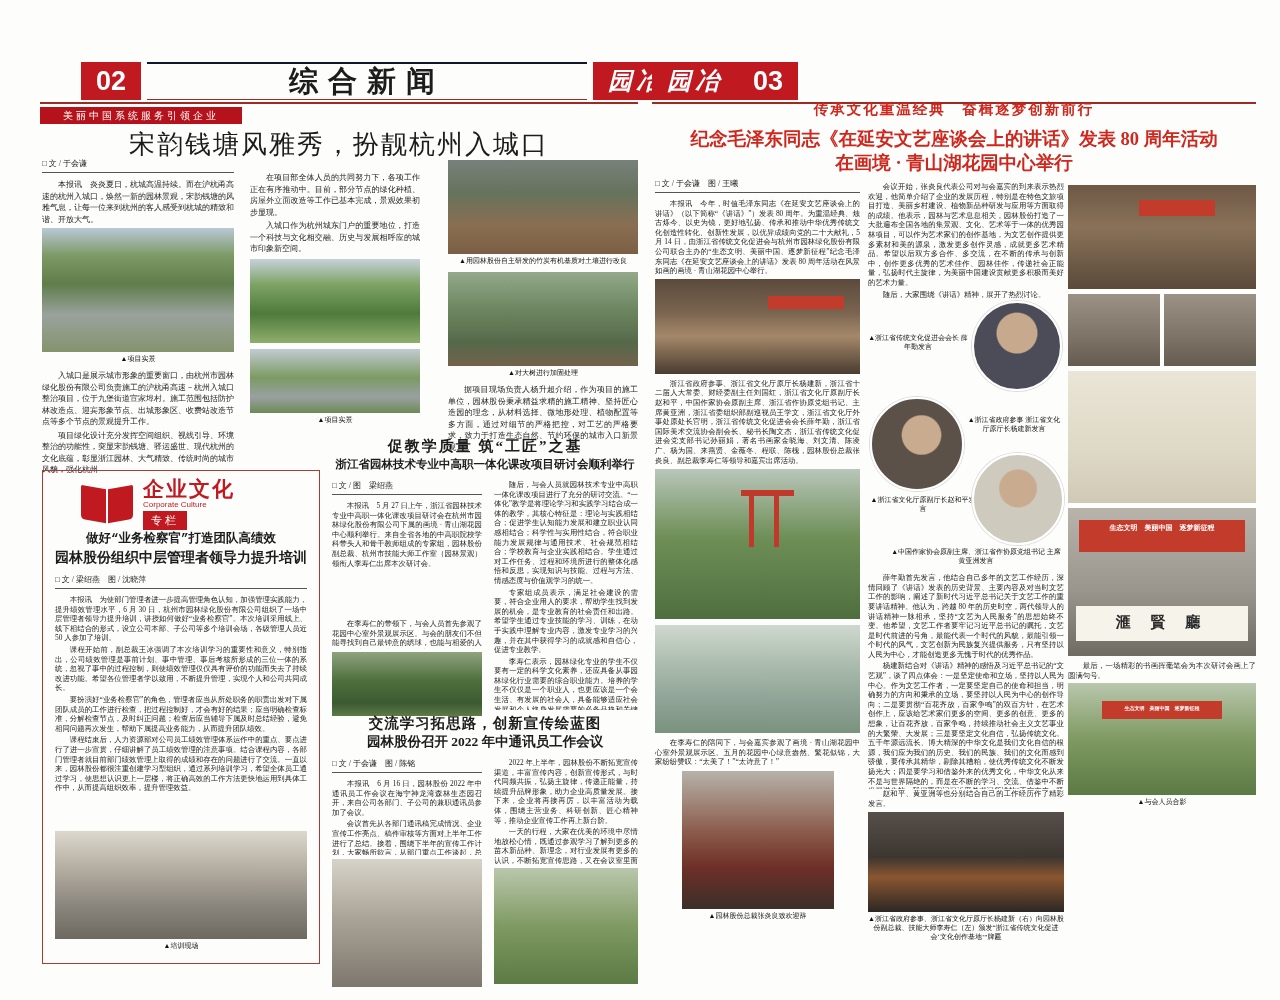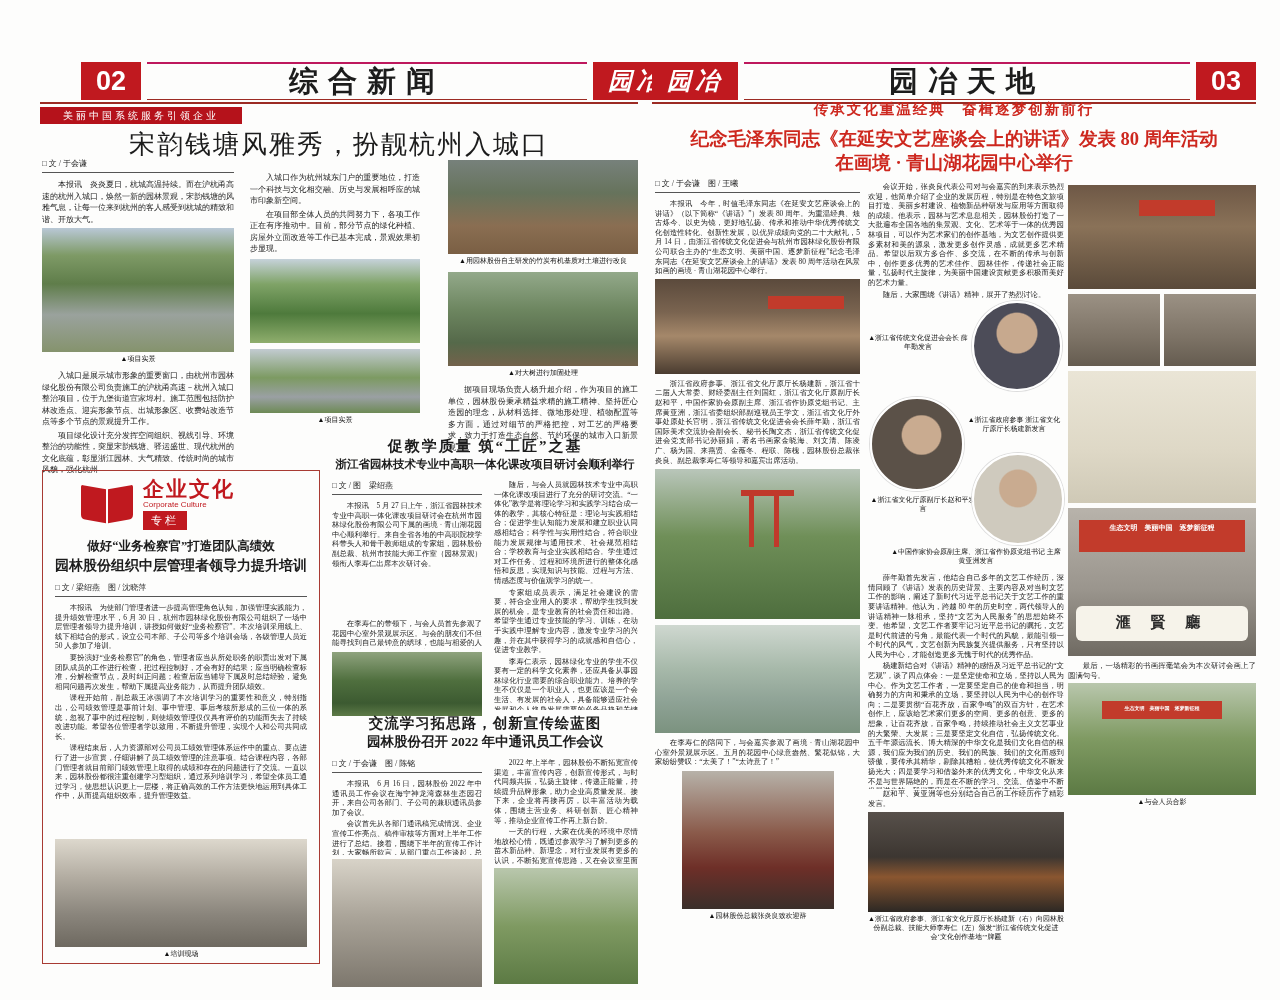--- a/index.html
+++ b/index.html
@@ -5,21 +5,21 @@
   html,body{margin:0;padding:0;}
   body{width:1280px;height:1000px;position:relative;background:#fdfdfc;overflow:hidden;
        font-family:"Liberation Serif","DejaVu Serif",serif;color:#1c1c1c;}
   .abs{position:absolute;}
   
   .hdr{display:flex;align-items:stretch;height:38px;}
   .pgbox{width:60px;background:#c0191f;color:#fff;font-family:"Liberation Sans","DejaVu Sans",sans-serif;
          font-size:27px;font-weight:bold;display:flex;align-items:center;justify-content:center;}
   .logobox{width:86px;background:#c0191f;color:#fff;font-size:24px;font-weight:bold;font-style:italic;
            display:flex;align-items:center;justify-content:center;letter-spacing:4px;}
-  .hdrmid{flex:1;margin:0 6px;border-top:2px solid #be185d;border-bottom:1px solid #9c2b24;
+  .hdrmid{flex:1;margin:0 6px;border-top:2px solid #0f172a;border-bottom:1px solid #9c2b24;
           display:flex;align-items:center;justify-content:center;font-size:29px;font-weight:bold;letter-spacing:10px;}
   .fullrule{border-top:2px solid #9c2b24;}
   .banner{background:#b5121b;color:#fff;font-size:10px;letter-spacing:3px;display:flex;align-items:center;justify-content:center;}
   
   .h1L{font-size:26px;font-weight:normal;text-align:center;letter-spacing:2px;}
   .kick{font-weight:bold;text-align:center;}
   .red{color:#cd271e;}
   .byline{font-size:8px;color:#222;border-bottom:1px solid #555;padding-bottom:3px;margin-bottom:6px;}
   .bt{font-size:8px;line-height:11.5px;text-align:justify;text-indent:2em;margin:0 0 2px;}
   .bt2{font-size:7.4px;line-height:9.6px;text-align:justify;text-indent:2em;margin:0 0 2px;}
@@ -86,22 +86,22 @@
   <div class="phx" style="width:192px;height:124px;margin-top:3px;">
     <div class="ph ph-road" style="height:124px;"></div>
 
   </div>
   <div class="cap">▲项目实景</div>
   <p class="bt">入城口是展示城市形象的重要窗口，由杭州市园林绿化股份有限公司负责施工的沪杭甬高速－杭州入城口整治项目，位于九堡街道宣家埠村。施工范围包括防护林改造点、迎宾形象节点、出城形象区、收费站改造节点等多个节点的景观提升工作。</p>
   <p class="bt">项目绿化设计充分发挥空间组织、视线引导、环境整治的功能性，突显宋韵钱塘、驿运盛世、现代杭州的文化底蕴，彰显浙江园林、大气精致、传统时尚的城市风貌，强化杭州</p>
 </div>
 
 <div class="abs" style="left:250px;top:172px;width:170px;">
+  <p class="bt">在项目部全体人员的共同努力下，各项工作正在有序推动中。目前，部分节点的绿化种植、房屋外立面改造等工作已基本完成，景观效果初步显现。</p>
   <p class="bt">入城口作为杭州城东门户的重要地位，打造一个科技与文化相交融、历史与发展相呼应的城市印象新空间。</p>
-  <p class="bt">在项目部全体人员的共同努力下，各项工作正在有序推动中。目前，部分节点的绿化种植、房屋外立面改造等工作已基本完成，景观效果初步显现。</p>
   <div class="ph ph-green" style="height:84px;margin-top:4px;"></div>
   <div class="ph ph-roadside" style="height:64px;margin-top:6px;"></div>
   <div class="cap">▲项目实景</div>
 </div>
 
 <div class="abs" style="left:448px;top:160px;width:190px;">
   <div class="ph ph-soil" style="height:94px;"></div>
   <div class="cap">▲用园林股份自主研发的竹炭有机基质对土壤进行改良</div>
   <div class="ph ph-tree" style="height:94px;"></div>
   <div class="cap">▲对大树进行加固处理</div>
@@ -113,27 +113,27 @@
     <div class="bookicon">
         <div class="bk-l"></div>
         <div class="bk-r"></div>
       </div>
     <div>
       <div class="badge-cn">企业文化</div>
       <div class="badge-en">Corporate Culture</div>
       <div class="badge-tag">专栏</div>
     </div>
   </div>
-  <div class="chead" style="font-size:12.5px;margin-top:8px;">做好“业务检察官”打造团队高绩效</div>
+  <div class="chead" style="font-size:12.5px;font-family:Liberation Mono, monospace;">做好“业务检察官”打造团队高绩效</div>
   <div class="chead" style="font-size:14px;margin-top:2px;">园林股份组织中层管理者领导力提升培训</div>
   <div class="byline" style="margin-top:7px;">□ 文 / 梁绍燕　图 / 沈晓萍</div>
   <div class="clip" style="height:232px;">
     <p class="bt2">本报讯　为使部门管理者进一步提高管理角色认知，加强管理实践能力，提升绩效管理水平，6 月 30 日，杭州市园林绿化股份有限公司组织了一场中层管理者领导力提升培训，讲授如何做好“业务检察官”。本次培训采用线上、线下相结合的形式，设立公司本部、子公司等多个培训会场，各级管理人员近 50 人参加了培训。</p>
+    <p class="bt2">课程开始前，副总裁王冰强调了本次培训学习的重要性和意义，特别指出，公司绩效管理是事前计划、事中管理、事后考核所形成的三位一体的系统，忽视了事中的过程控制，则使绩效管理仅仅具有评价的功能而失去了持续改进功能。希望各位管理者学以致用，不断提升管理，实现个人和公司共同成长。</p>
     <p class="bt2">要扮演好“业务检察官”的角色，管理者应当从所处职务的职责出发对下属团队成员的工作进行检查，把过程控制好，才会有好的结果；应当明确检查标准，分解检查节点，及时纠正问题；检查后应当辅导下属及时总结经验，避免相同问题再次发生，帮助下属提高业务能力，从而提升团队绩效。</p>
-    <p class="bt2">课程开始前，副总裁王冰强调了本次培训学习的重要性和意义，特别指出，公司绩效管理是事前计划、事中管理、事后考核所形成的三位一体的系统，忽视了事中的过程控制，则使绩效管理仅仅具有评价的功能而失去了持续改进功能。希望各位管理者学以致用，不断提升管理，实现个人和公司共同成长。</p>
     <p class="bt2">课程结束后，人力资源部对公司员工绩效管理体系运作中的重点、要点进行了进一步宣贯，仔细讲解了员工绩效管理的注意事项。结合课程内容，各部门管理者就目前部门绩效管理上取得的成绩和存在的问题进行了交流。一直以来，园林股份都很注重创建学习型组织，通过系列培训学习，希望全体员工通过学习，使思想认识更上一层楼，将正确高效的工作方法更快地运用到具体工作中，从而提高组织效率，提升管理效益。</p>
   </div>
   <div class="ph ph-room" style="height:108px;margin-top:4px;"></div>
   <div class="cap">▲培训现场</div>
 </div>
 
 <div class="abs kick" style="left:332px;top:437px;width:306px;font-size:15px;letter-spacing:2px;">促教学质量 筑“工匠”之基</div>
 <div class="abs kick" style="left:332px;top:457px;width:306px;font-size:11.5px;">浙江省园林技术专业中高职一体化课改项目研讨会顺利举行</div>
 <div class="abs" style="left:332px;top:480px;width:150px;">
   <div class="byline">□ 文 / 图　梁绍燕</div>
@@ -166,21 +166,20 @@
   <div class="clip" style="height:106px;">
     <p class="bt2">2022 年上半年，园林股份不断拓宽宣传渠道，丰富宣传内容，创新宣传形式，与时代同频共振，弘扬主旋律，传递正能量，持续提升品牌形象，助力企业高质量发展。接下来，企业将再接再厉，以丰富活动为载体，围绕主营业务、科研创新、匠心精神等，推动企业宣传工作再上新台阶。</p>
     <p class="bt2">一天的行程，大家在优美的环境中尽情地放松心情，既通过参观学习了解到更多的苗木新品种、新理念，对行业发展有更多的认识，不断拓宽宣传思路，又在会议室里面对面交流，在思想的碰撞中迸发更多创新灵感，理顺宣传思路，共绘宣传蓝图。</p>
   </div>
   <div class="ph ph-out" style="height:116px;margin-top:4px;"></div>
 </div>
 
 <div class="abs" style="left:652px;top:62px;width:604px;">
   <div class="hdr">
     <div class="logobox">园冶</div>
-    <div class="hdrmid">园冶天地</div>
     <div class="pgbox">03</div>
   </div>
 </div>
 <div class="abs fullrule" style="left:652px;top:102px;width:604px;"></div>
 <div class="abs kick red" style="left:652px;top:100px;width:604px;font-size:14.5px;letter-spacing:2px;text-align:center;">传承文化重温经典　奋楫逐梦创新前行</div>
 <div class="abs kick red" style="left:652px;top:126px;width:604px;font-size:18.5px;">纪念毛泽东同志《在延安文艺座谈会上的讲话》发表 80 周年活动</div>
 <div class="abs kick red" style="left:652px;top:150px;width:604px;font-size:18.5px;">在画境 · 青山湖花园中心举行</div>
 
 <div class="abs" style="left:655px;top:178px;width:205px;">
   <div class="byline">□ 文 / 于会谦　图 / 王曦</div>
@@ -225,20 +224,20 @@
   <div class="ph ph-session" style="height:104px;margin-top:3px;">
     <div class="redband" style="top:14%;left:38%;right:22%;height:16%;"></div>
   </div>
   <div style="display:flex;gap:4px;margin-top:5px;">
     <div class="ph ph-write" style="width:92px;height:72px;"></div>
     <div class="ph ph-write" style="width:92px;height:72px;"></div>
   </div>
   <div class="ph ph-art" style="height:132px;margin-top:5px;"></div>
   <div class="phx ph-hui" style="height:148px;margin-top:5px;">
     <div class="redband" style="top:8%;height:22%;font-size:7px;line-height:2.4;">生态文明　美丽中国　逐梦新征程</div>
-    <div class="whitestrip" style="bottom:10%;height:24%;font-size:15px;line-height:2.2;border-radius:6px;">滙 賢 廳</div>
+    <div class="whitestrip" style="bottom:10%;height:24%;font-size:15px;line-height:2.2;">滙 賢 廳</div>
   </div>
   <p class="bt2" style="margin-top:5px;">最后，一场精彩的书画挥毫笔会为本次研讨会画上了圆满句号。</p>
   <div class="phx ph-out" style="height:112px;margin-top:3px;">
     <div class="redband" style="top:16%;left:18%;right:18%;height:16%;font-size:5px;line-height:3.2;">生态文明　美丽中国　逐梦新征程</div>
   </div>
   <div class="cap">▲与会人员合影</div>
 </div>
 
 </body></html>

